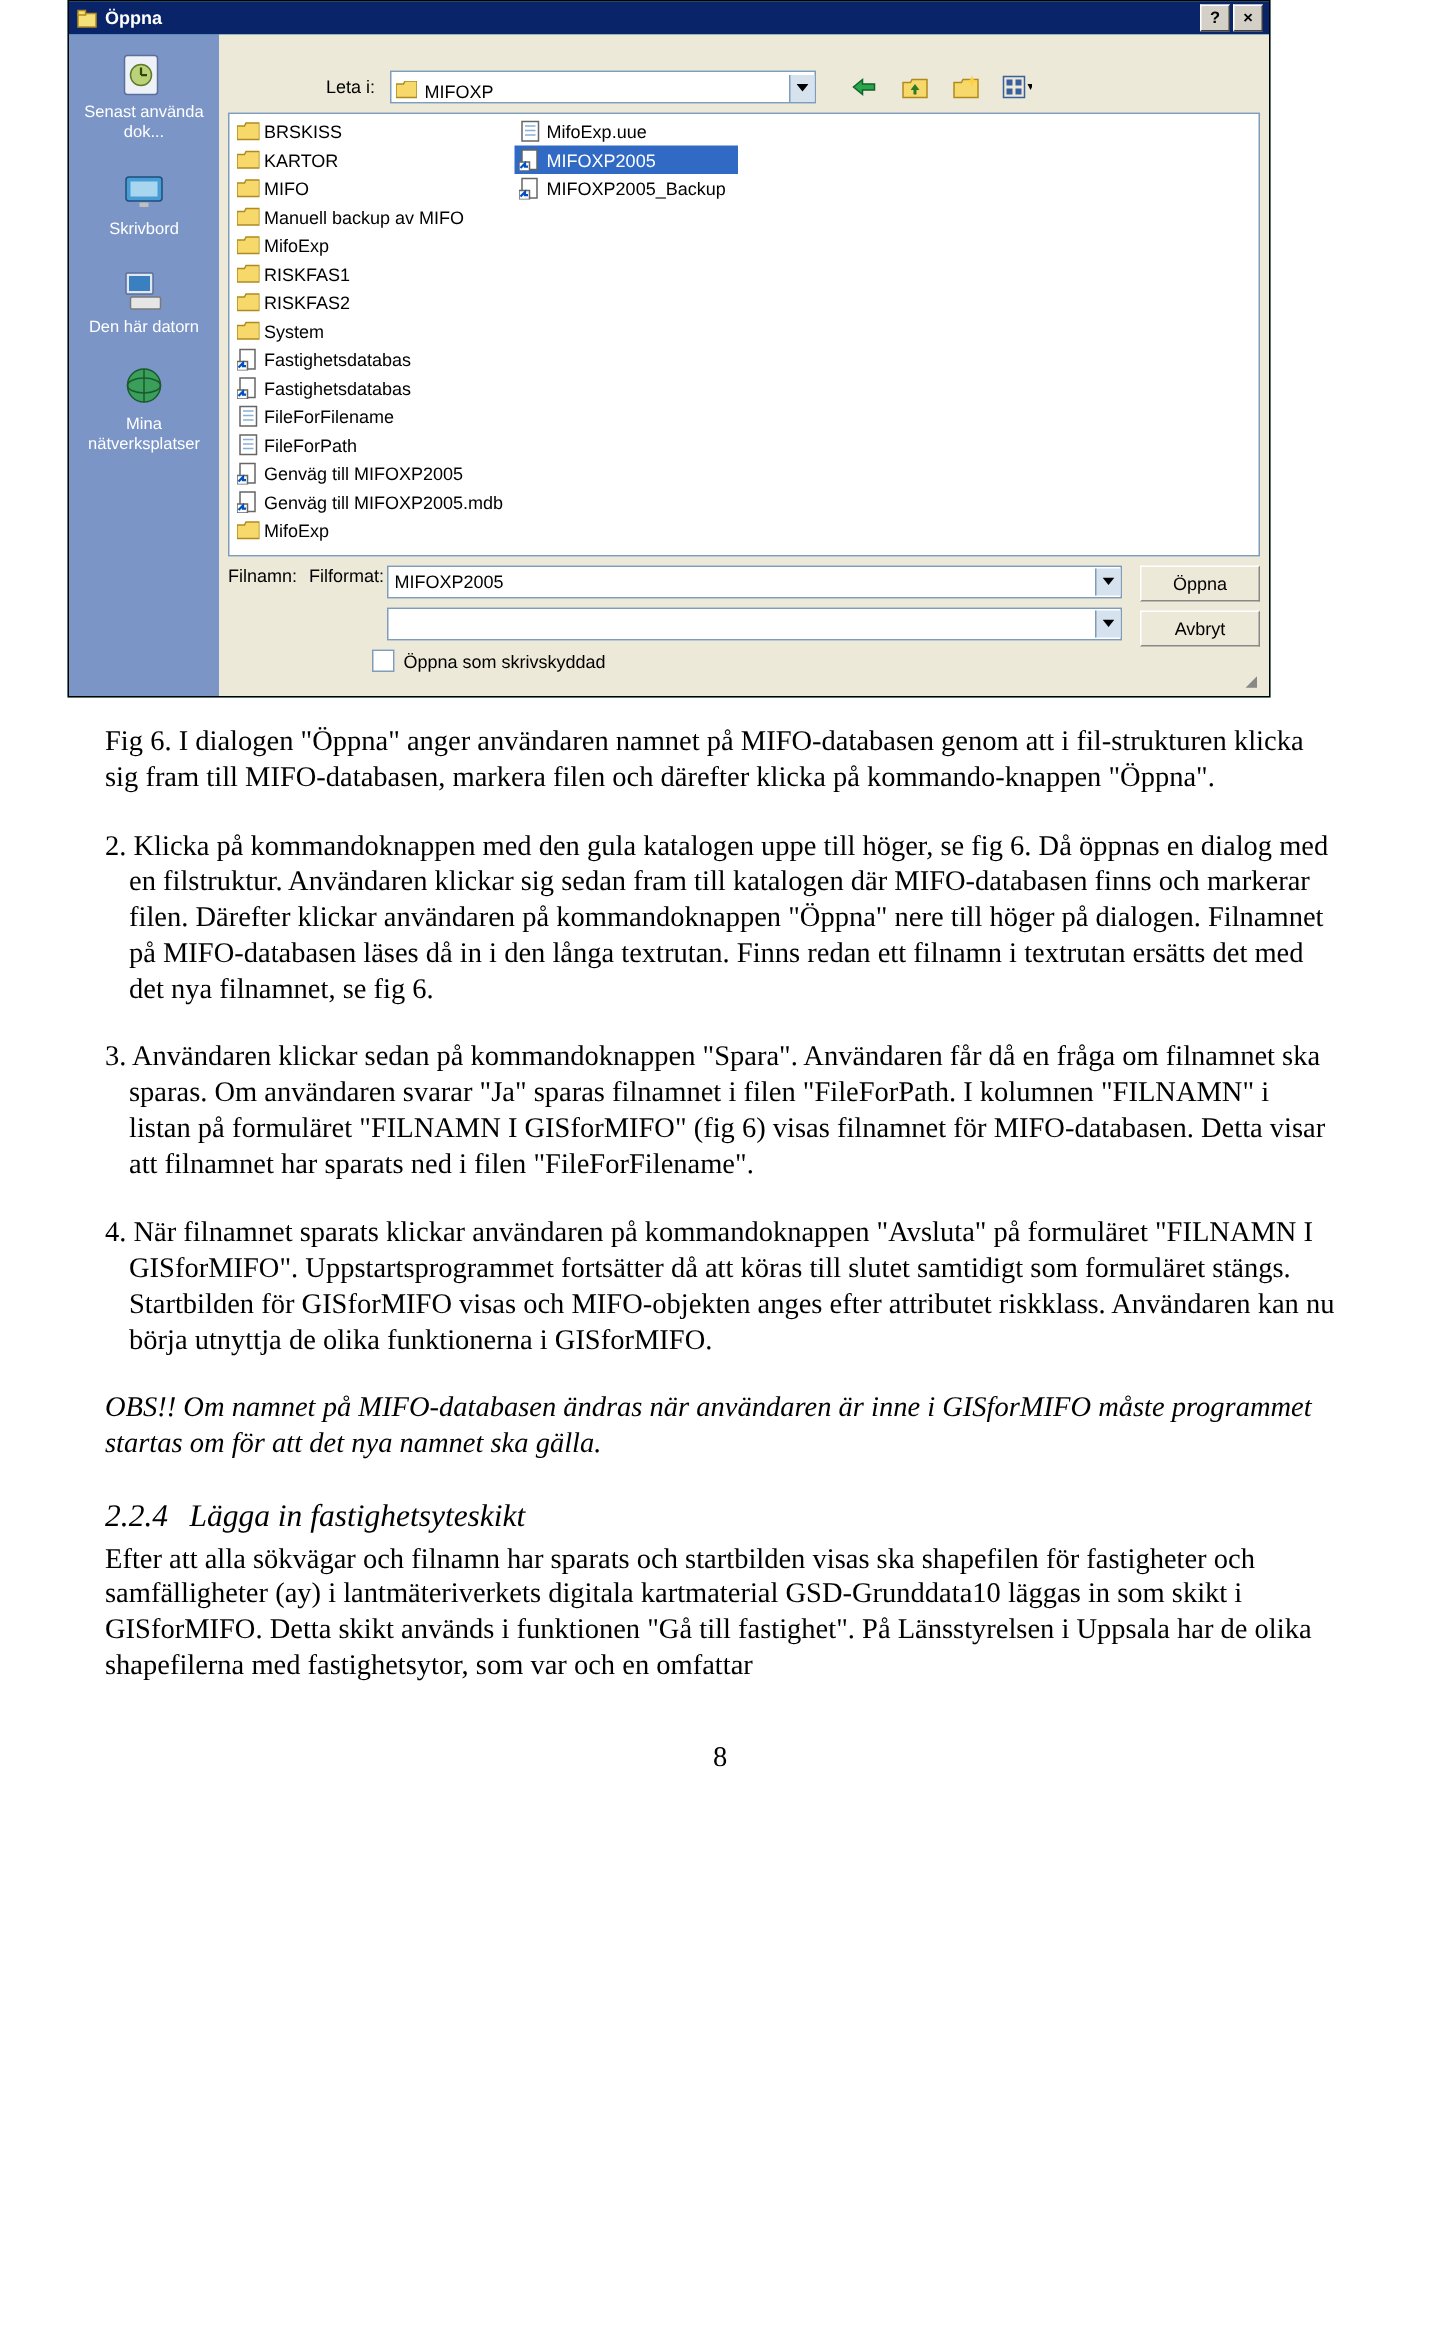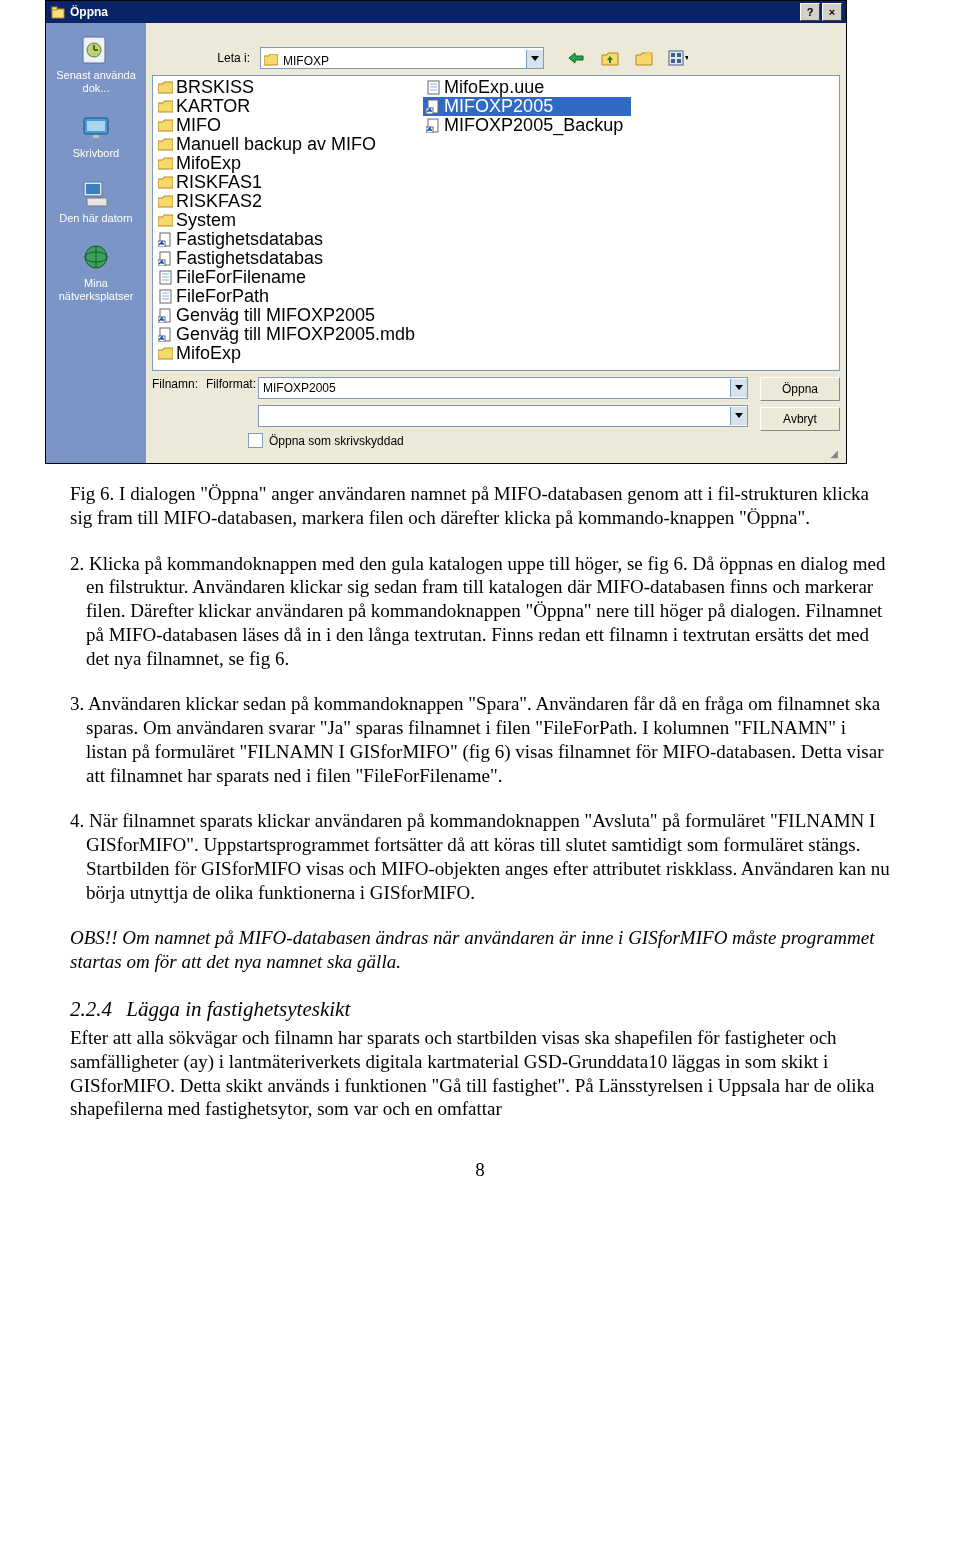--- a/index.html
+++ b/index.html
@@ -113,21 +113,21 @@
     flex-direction: column;
     flex-wrap: wrap;
     align-content: flex-start;
     padding: 2px;
     gap: 0;
   }
   .fitem {
     display:flex; align-items:center;
     height: 19px;
     padding: 0 8px 0 2px;
-    font-size: 18px;
+    font-size: 12px;
     white-space: nowrap;
     text-align: center;
   }
   .fitem .fico { width:16px;height:16px;margin-right:3px;display:inline-flex;align-items:center;justify-content:center;}
   .fitem.selected { background:#316ac5; color:#fff; }
   .bottom-rows { display:flex; }
   .bottom-left {
     width: 96px;
     display:flex;justify-content:flex-start;
     text-align:right;

